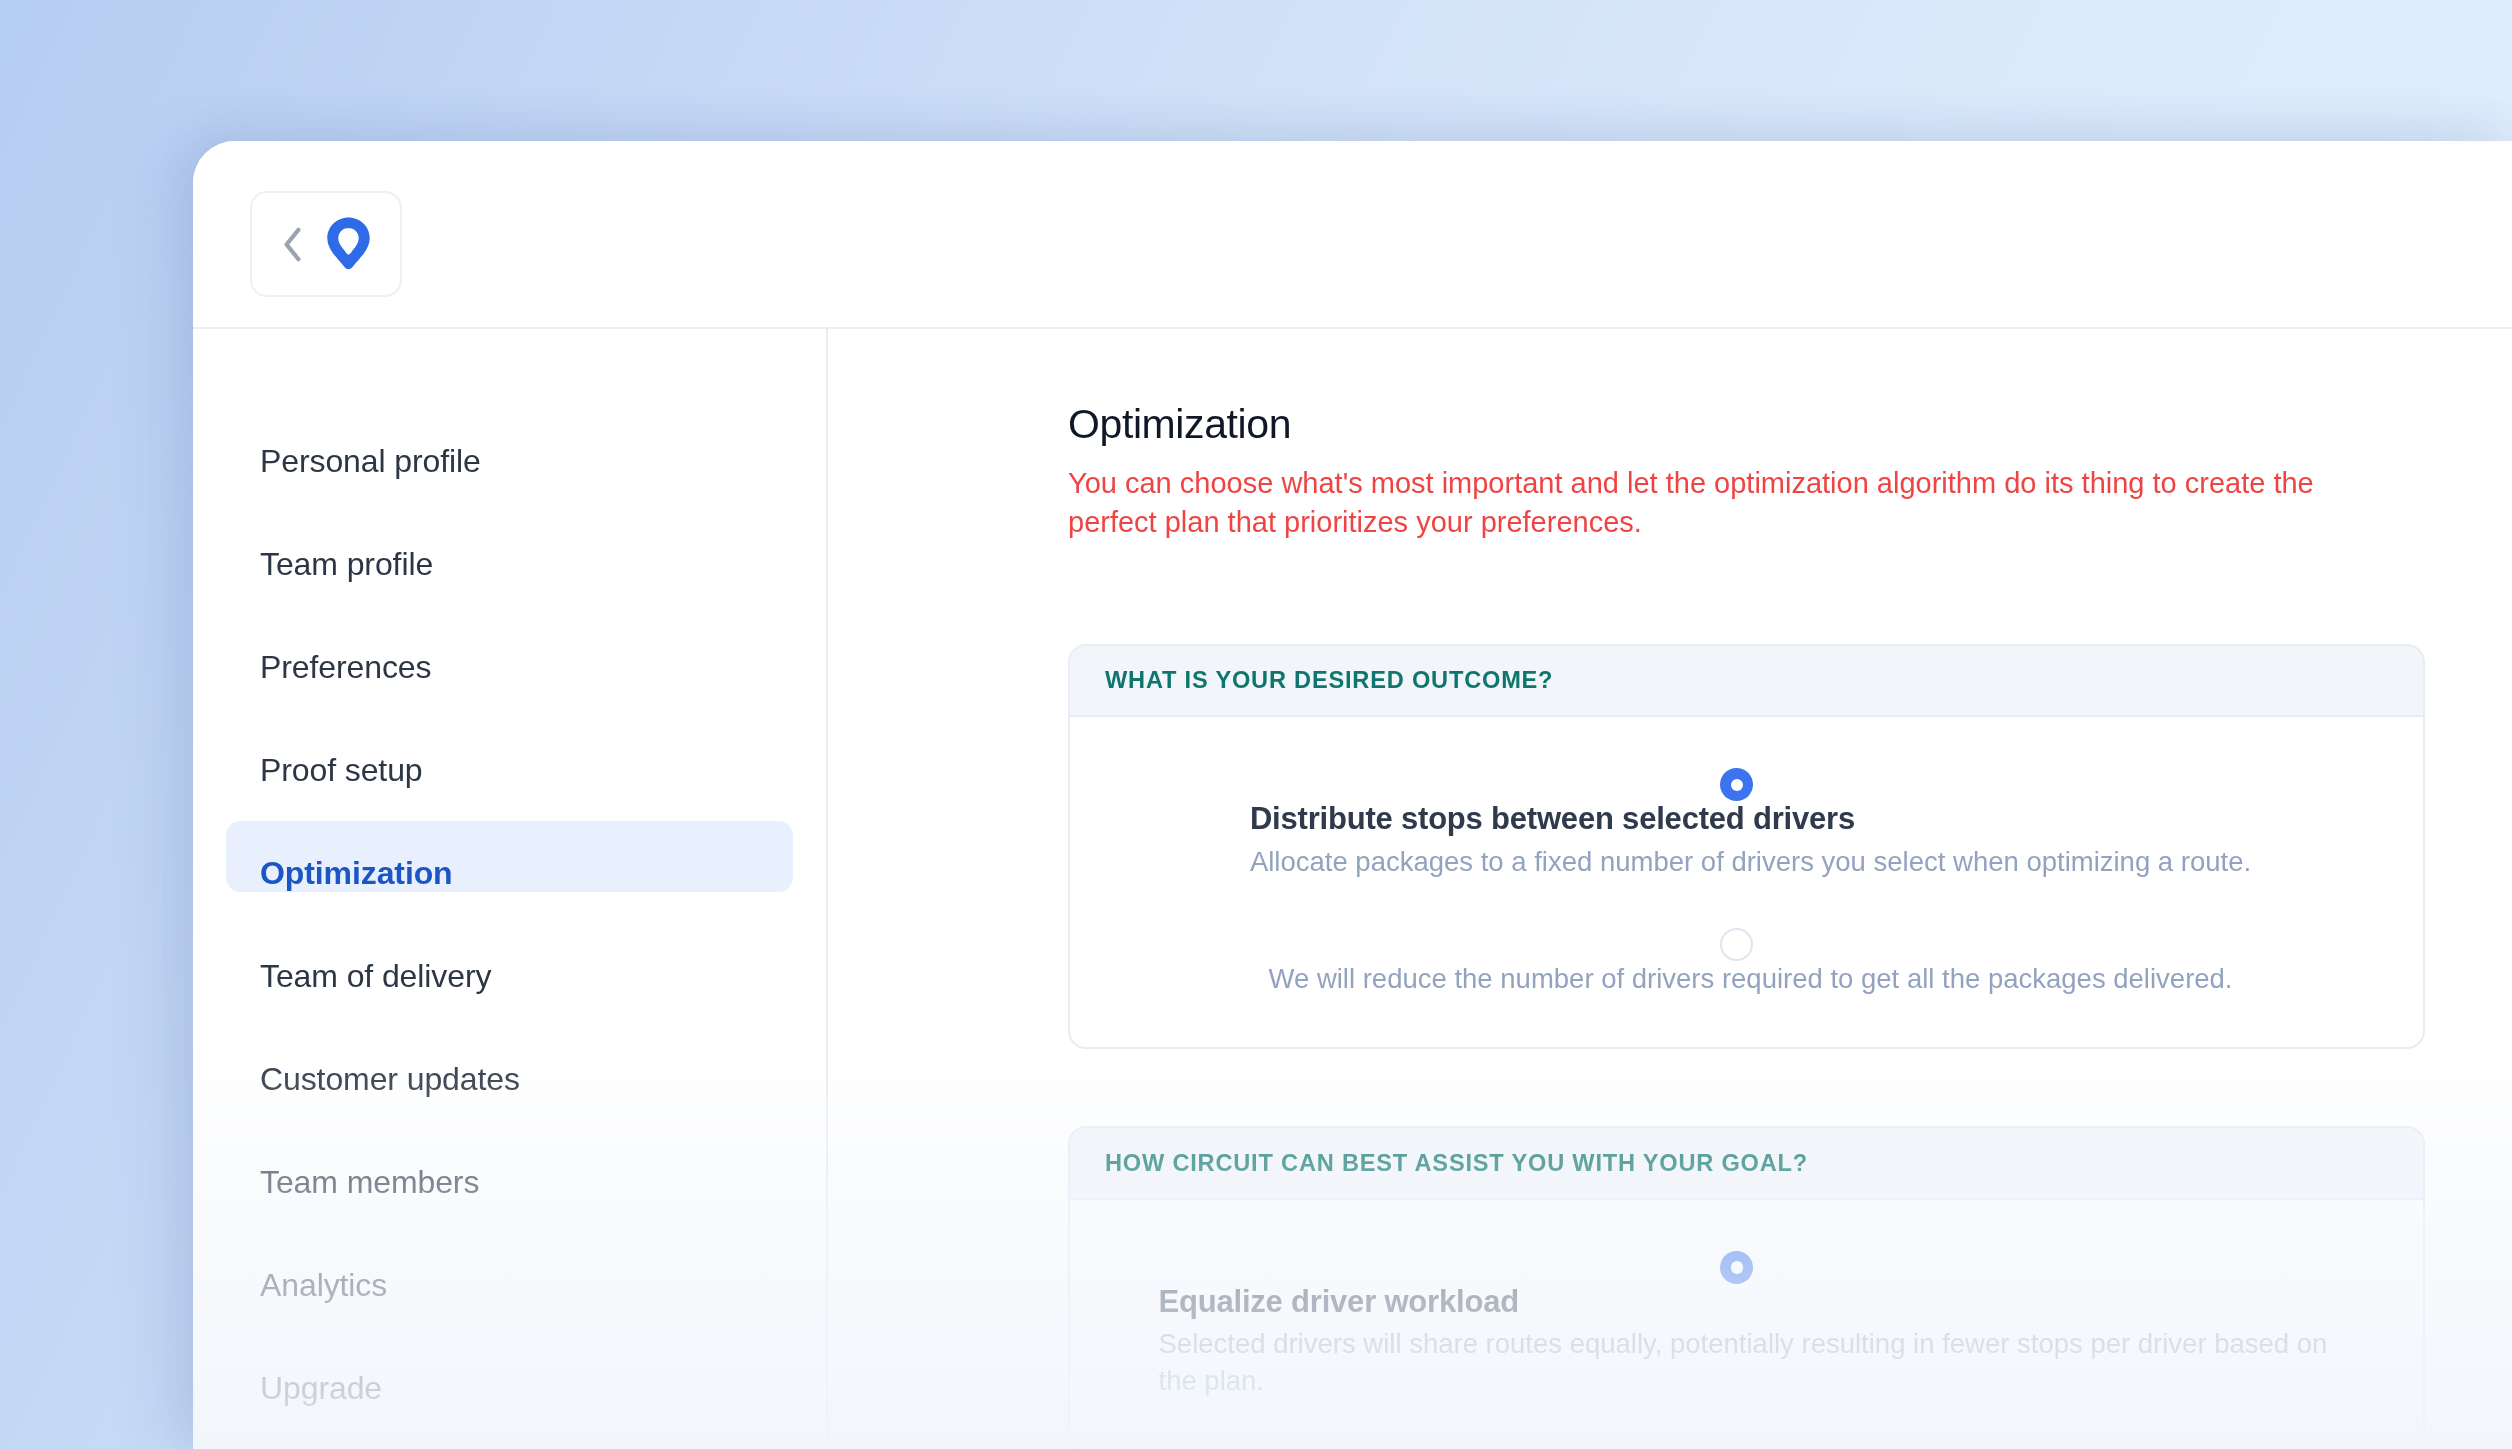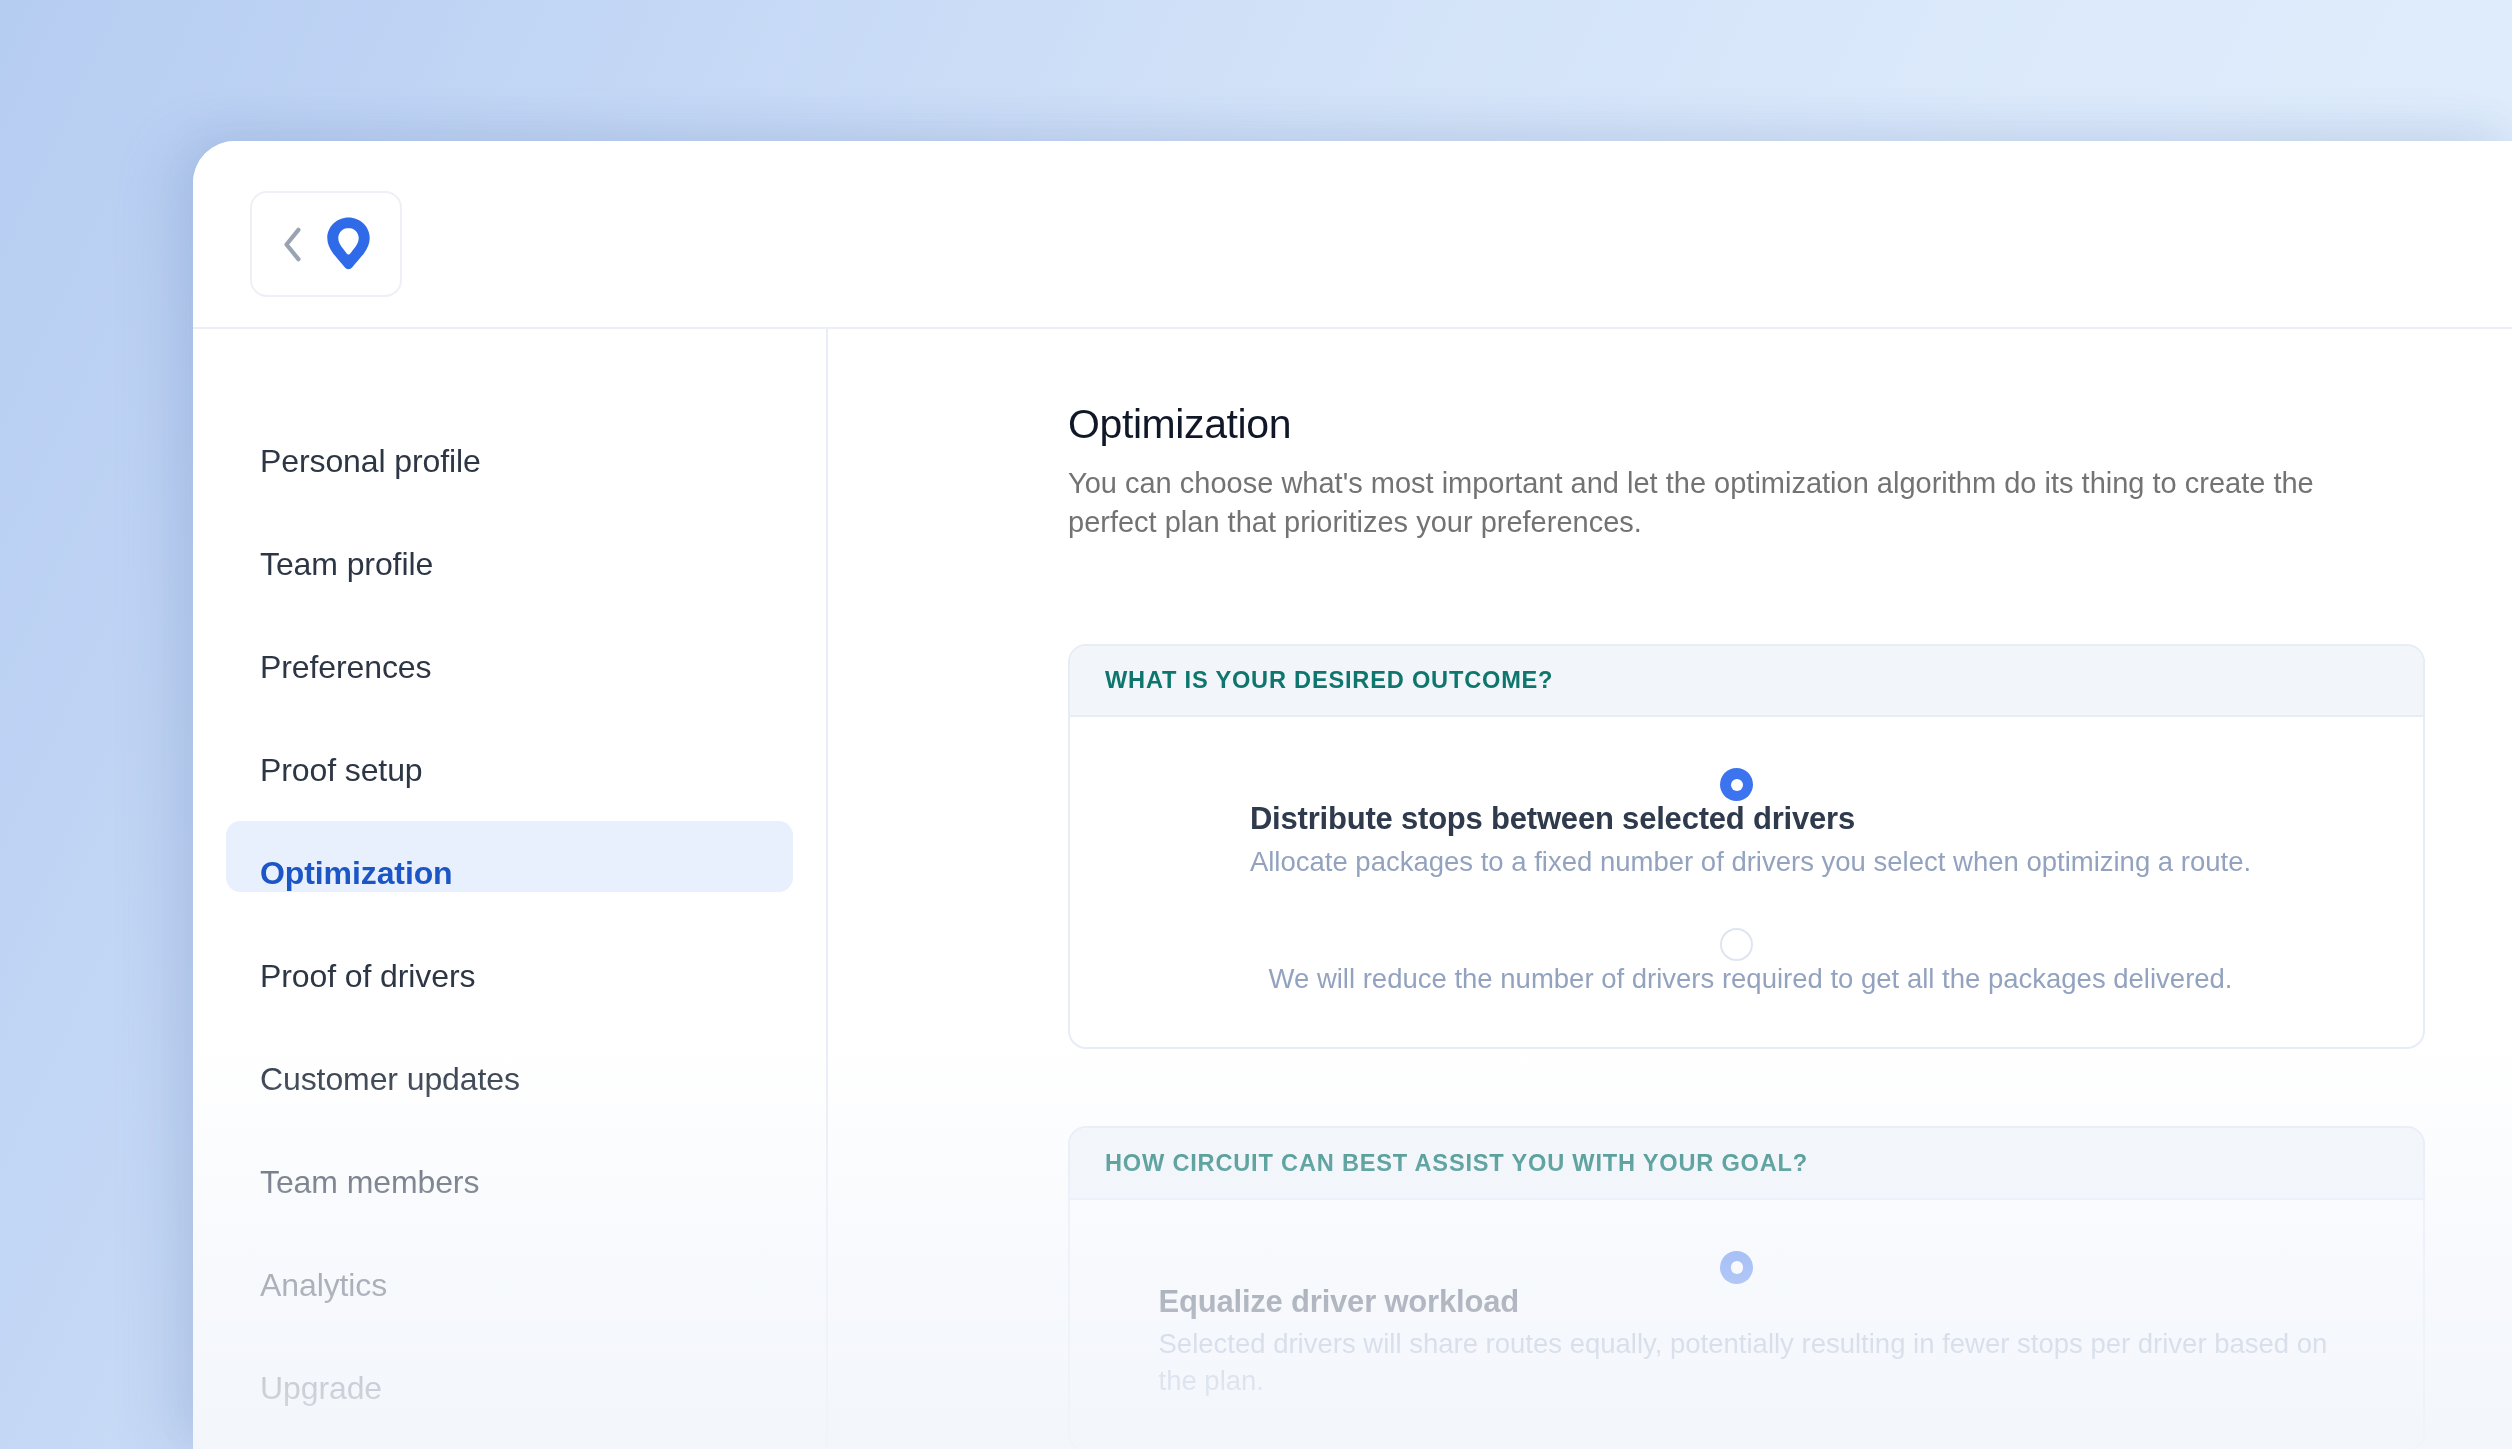--- a/index.html
+++ b/index.html
@@ -117,21 +117,21 @@
     font-size: 41px;
     font-weight: 400;
     color: #101828;
     letter-spacing: -0.4px;
     margin-bottom: 15.7px;
   }
 
   .page-subtitle {
     font-size: 29px;
     line-height: 1.36;
-    color: #737373;
+    color: #ef4444;
     max-width: 1315px;
     font-weight: 400;
   }
 
   
   .option-card {
     width: 1357px;
     margin-top: 101px;
     border: 2px solid #e7ecf5;
     border-radius: 18.3px;
@@ -252,21 +252,21 @@
         <li class="nav-item">
           <span>Preferences</span>
         </li>
         <li class="nav-item">
           <span>Proof setup</span>
         </li>
         <li class="nav-item active">
           <span>Optimization</span>
         </li>
         <li class="nav-item">
-          <span>Proof of drivers</span>
+          <span>Team of delivery</span>
         </li>
         <li class="nav-item">
           <span>Customer updates</span>
         </li>
         <li class="nav-item">
           <span>Team members</span>
         </li>
         <li class="nav-item">
           <span>Analytics</span>
         </li>

